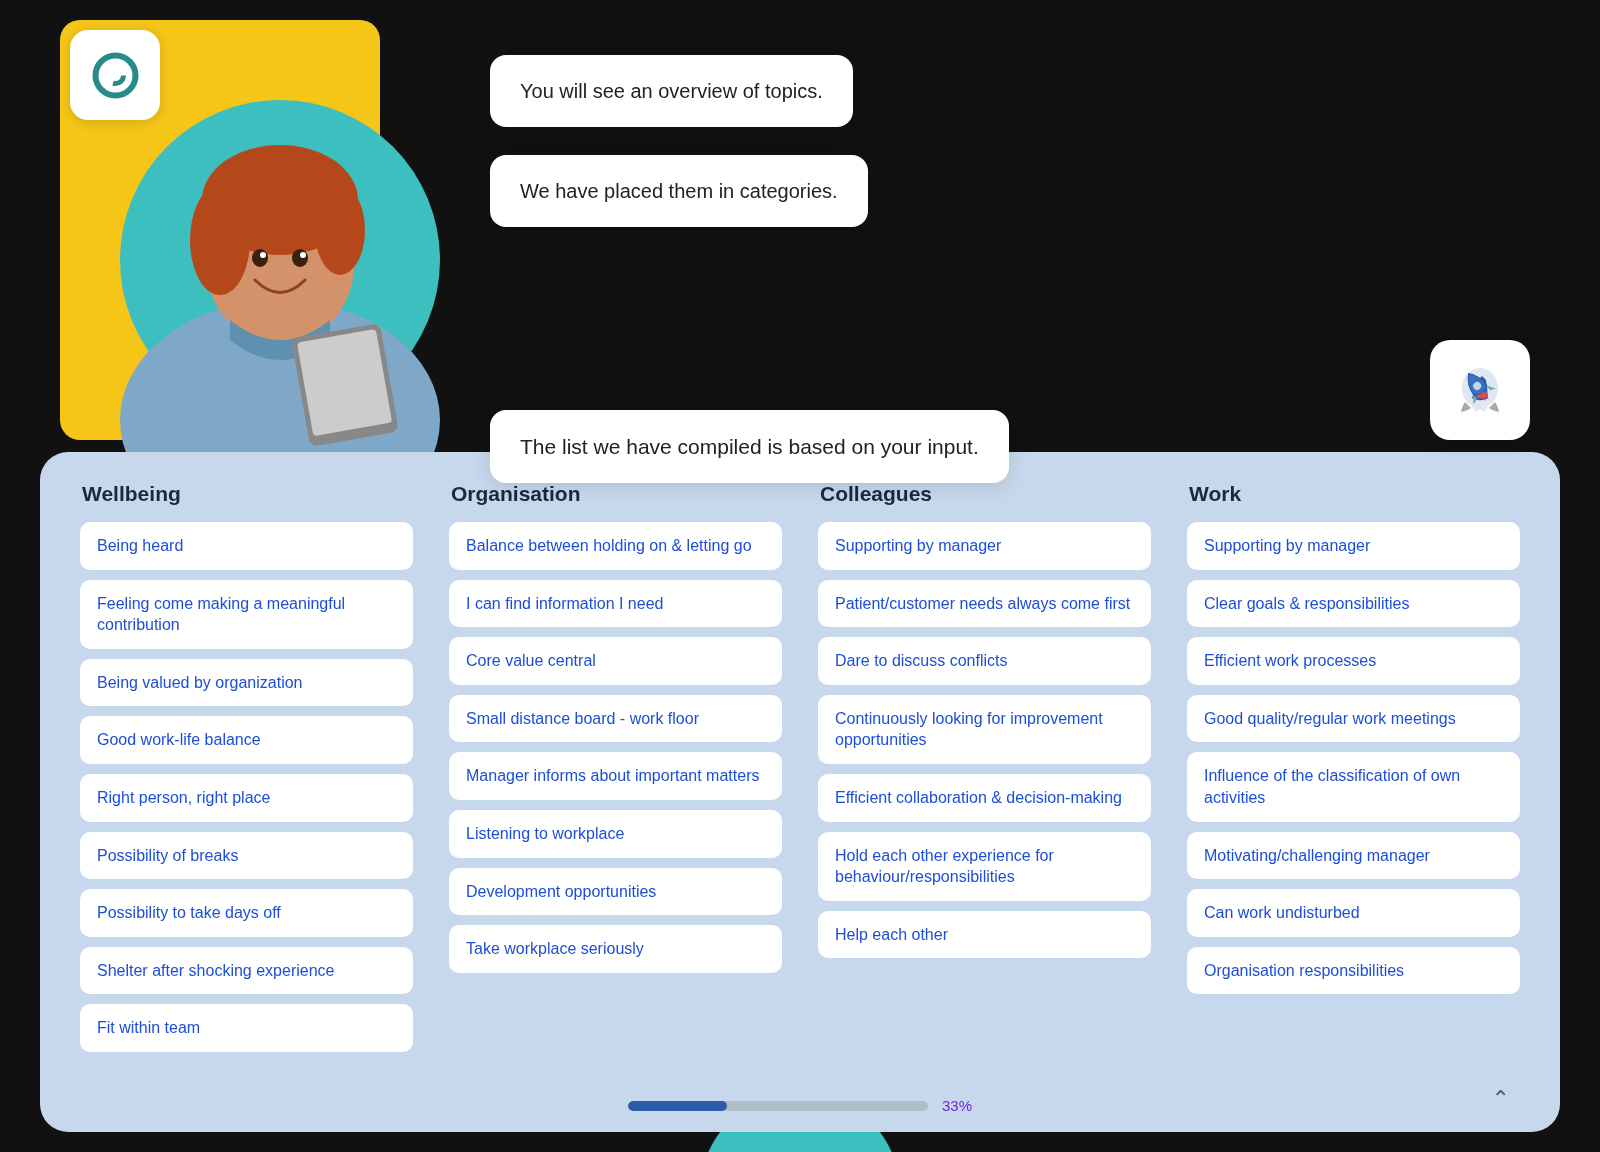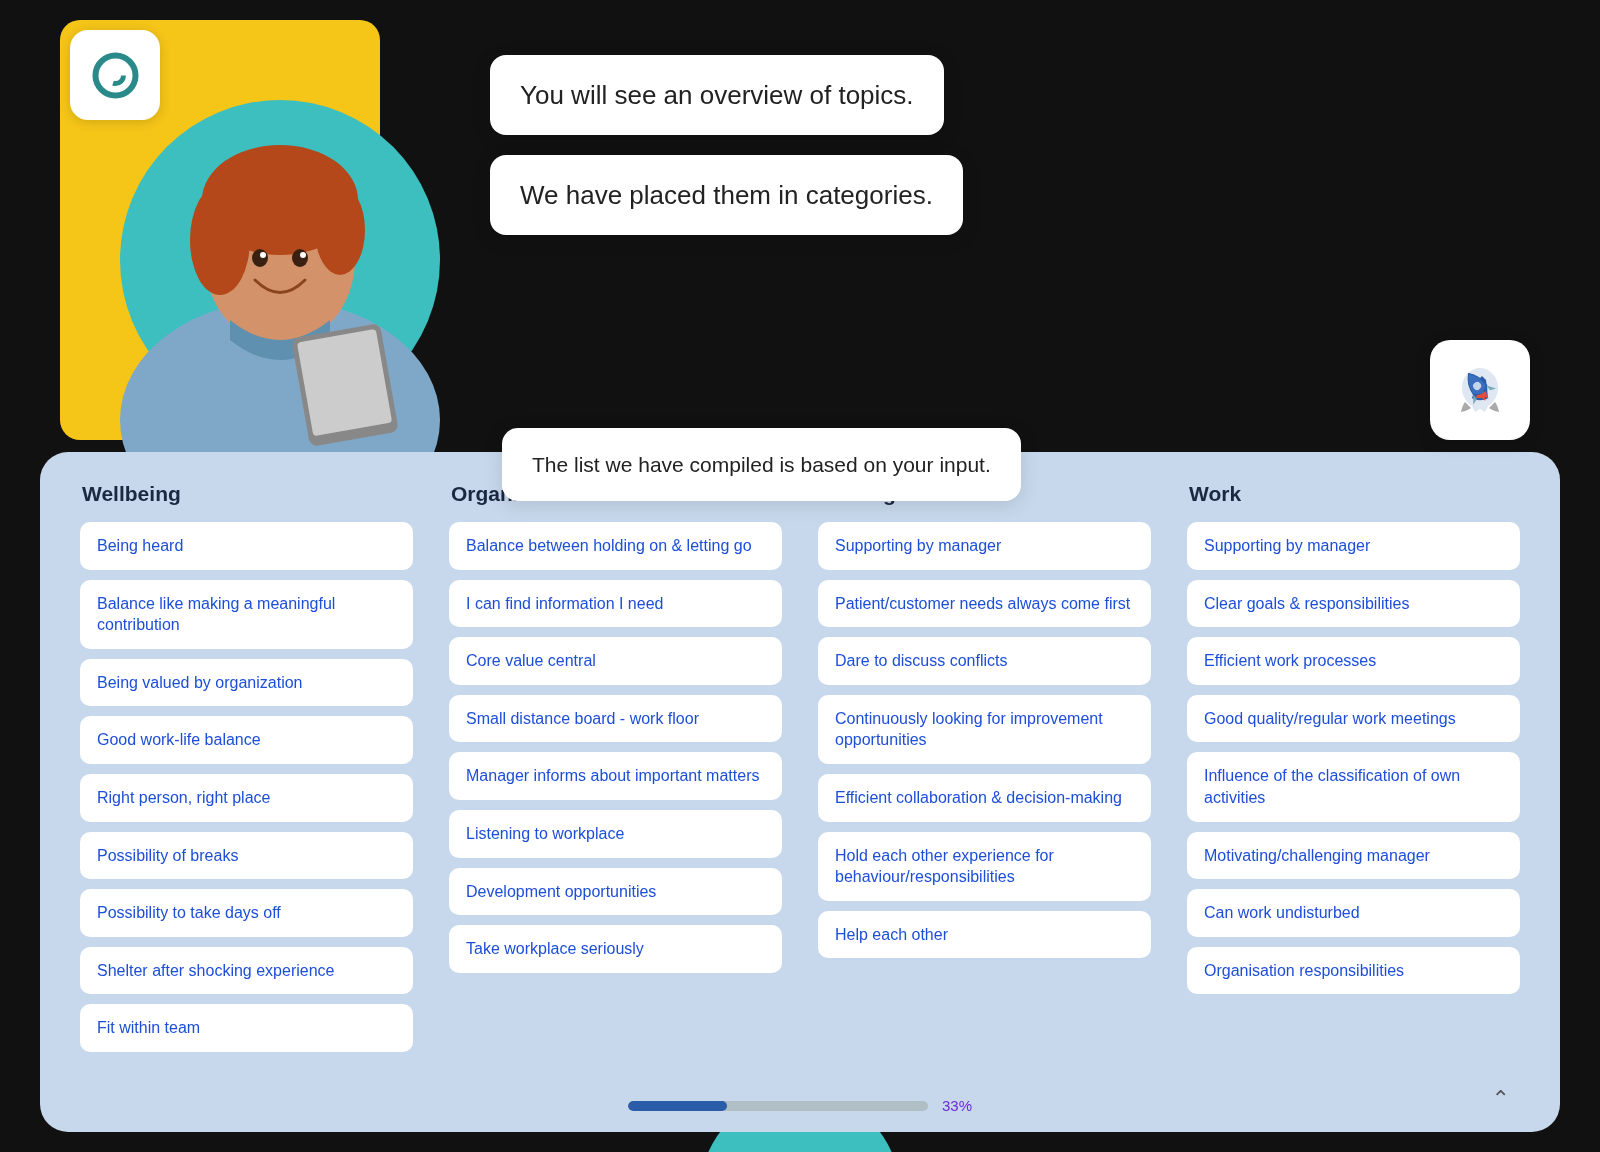--- a/index.html
+++ b/index.html
@@ -81,21 +81,21 @@
     }
 
     
     .bubble {
       position: absolute;
       background: white;
       border-radius: 16px;
       padding: 22px 30px;
       box-shadow: 0 4px 20px rgba(0,0,0,0.12);
       z-index: 15;
-      font-size: 26px;
+      font-size: 20px;
       color: #222;
       line-height: 1.4;
       max-width: 560px;
     }
 
     .bubble-1 {
       top: 55px;
       left: 490px;
     }
 
@@ -105,24 +105,23 @@
     }
 
     .bubble-3 {
       top: 255px;
       left: 490px;
       font-size: 20px;
       line-height: 1.7;
     }
 
     .bubble-4 {
-      top: 428px;
+      top: 410px;
       left: 490px;
       font-size: 21px;
-      margin-left: 12px;
     }
 
     
     .rocket-box {
       position: absolute;
       top: 340px;
       right: 70px;
       width: 100px;
       height: 100px;
       background: white;
@@ -307,21 +306,21 @@
       </g>
     </svg>
   </div>
 
   <div class="main-card">
     <div class="columns" id="columns-container">
     <div class="column">
           <div class="column-header">Wellbeing</div>
           <div class="column-items">
             <div class="topic-card">Being heard</div>
-            <div class="topic-card">Balance like making a meaningful contribution</div>
+            <div class="topic-card">Feeling come making a meaningful contribution</div>
             <div class="topic-card">Being valued by organization</div>
             <div class="topic-card">Good work-life balance</div>
             <div class="topic-card">Right person, right place</div>
             <div class="topic-card">Possibility of breaks</div>
             <div class="topic-card">Possibility to take days off</div>
             <div class="topic-card">Shelter after shocking experience</div>
             <div class="topic-card">Fit within team</div>
           </div>
         </div>
         <div class="column">

